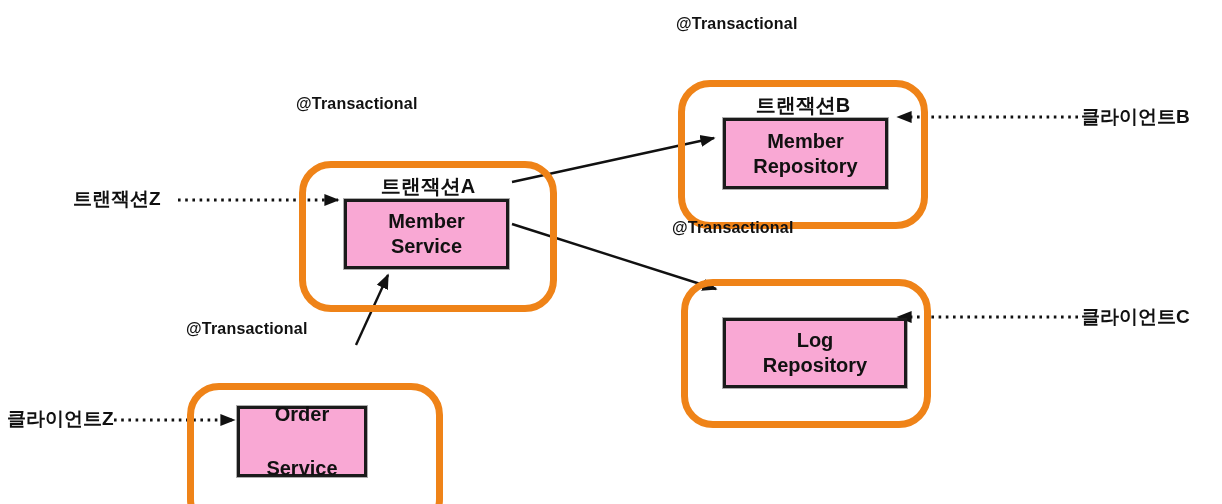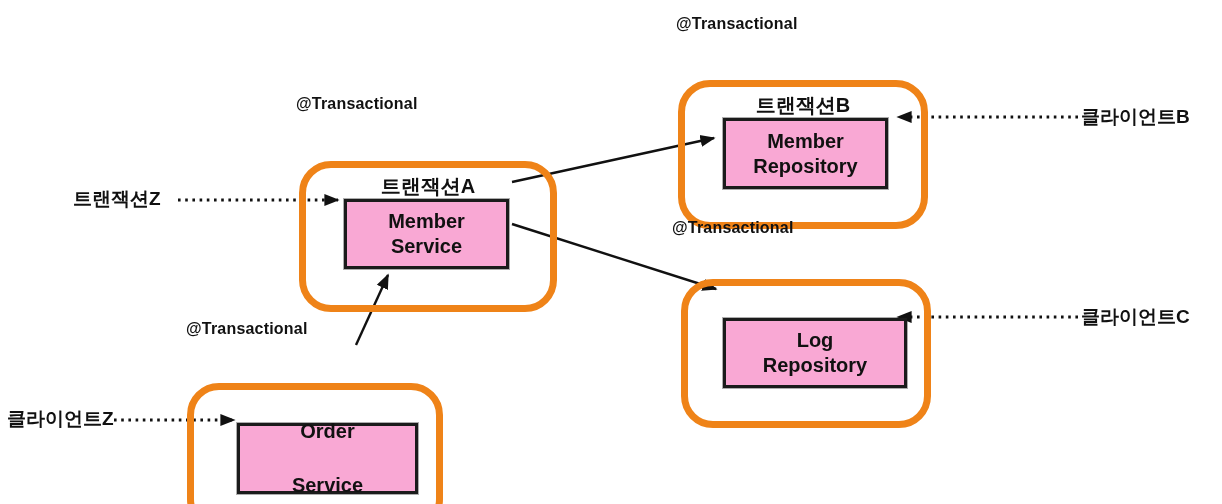--- a/index.html
+++ b/index.html
@@ -58,21 +58,21 @@
     align-items: center;
     justify-content: center;
     font-size: 20px;
     font-weight: 700;
     line-height: 25px;
     text-align: center;
   }
   .comp-a { left: 38px; top: 31px; width: 165px; height: 70px; }
   .comp-b { left: 38px; top: 31px; width: 165px; height: 71px; }
   .comp-c { left: 35px; top: 32px; width: 184px; height: 70px; }
-  .comp-z { left: 43px; top: 33px; width: 181px; height: 71px; gap: 29px; }
+  .comp-z { left: 43px; top: 16px; width: 130px; height: 71px; gap: 29px; }
   .client-label {
     position: absolute;
     font-size: 19px;
     font-weight: 700;
     line-height: 22px;
     white-space: nowrap;
   }
   .cl-a { left: 73px;   top: 188px; }
   .cl-b { left: 1081px; top: 106px; }
   .cl-c { left: 1081px; top: 306px; }

